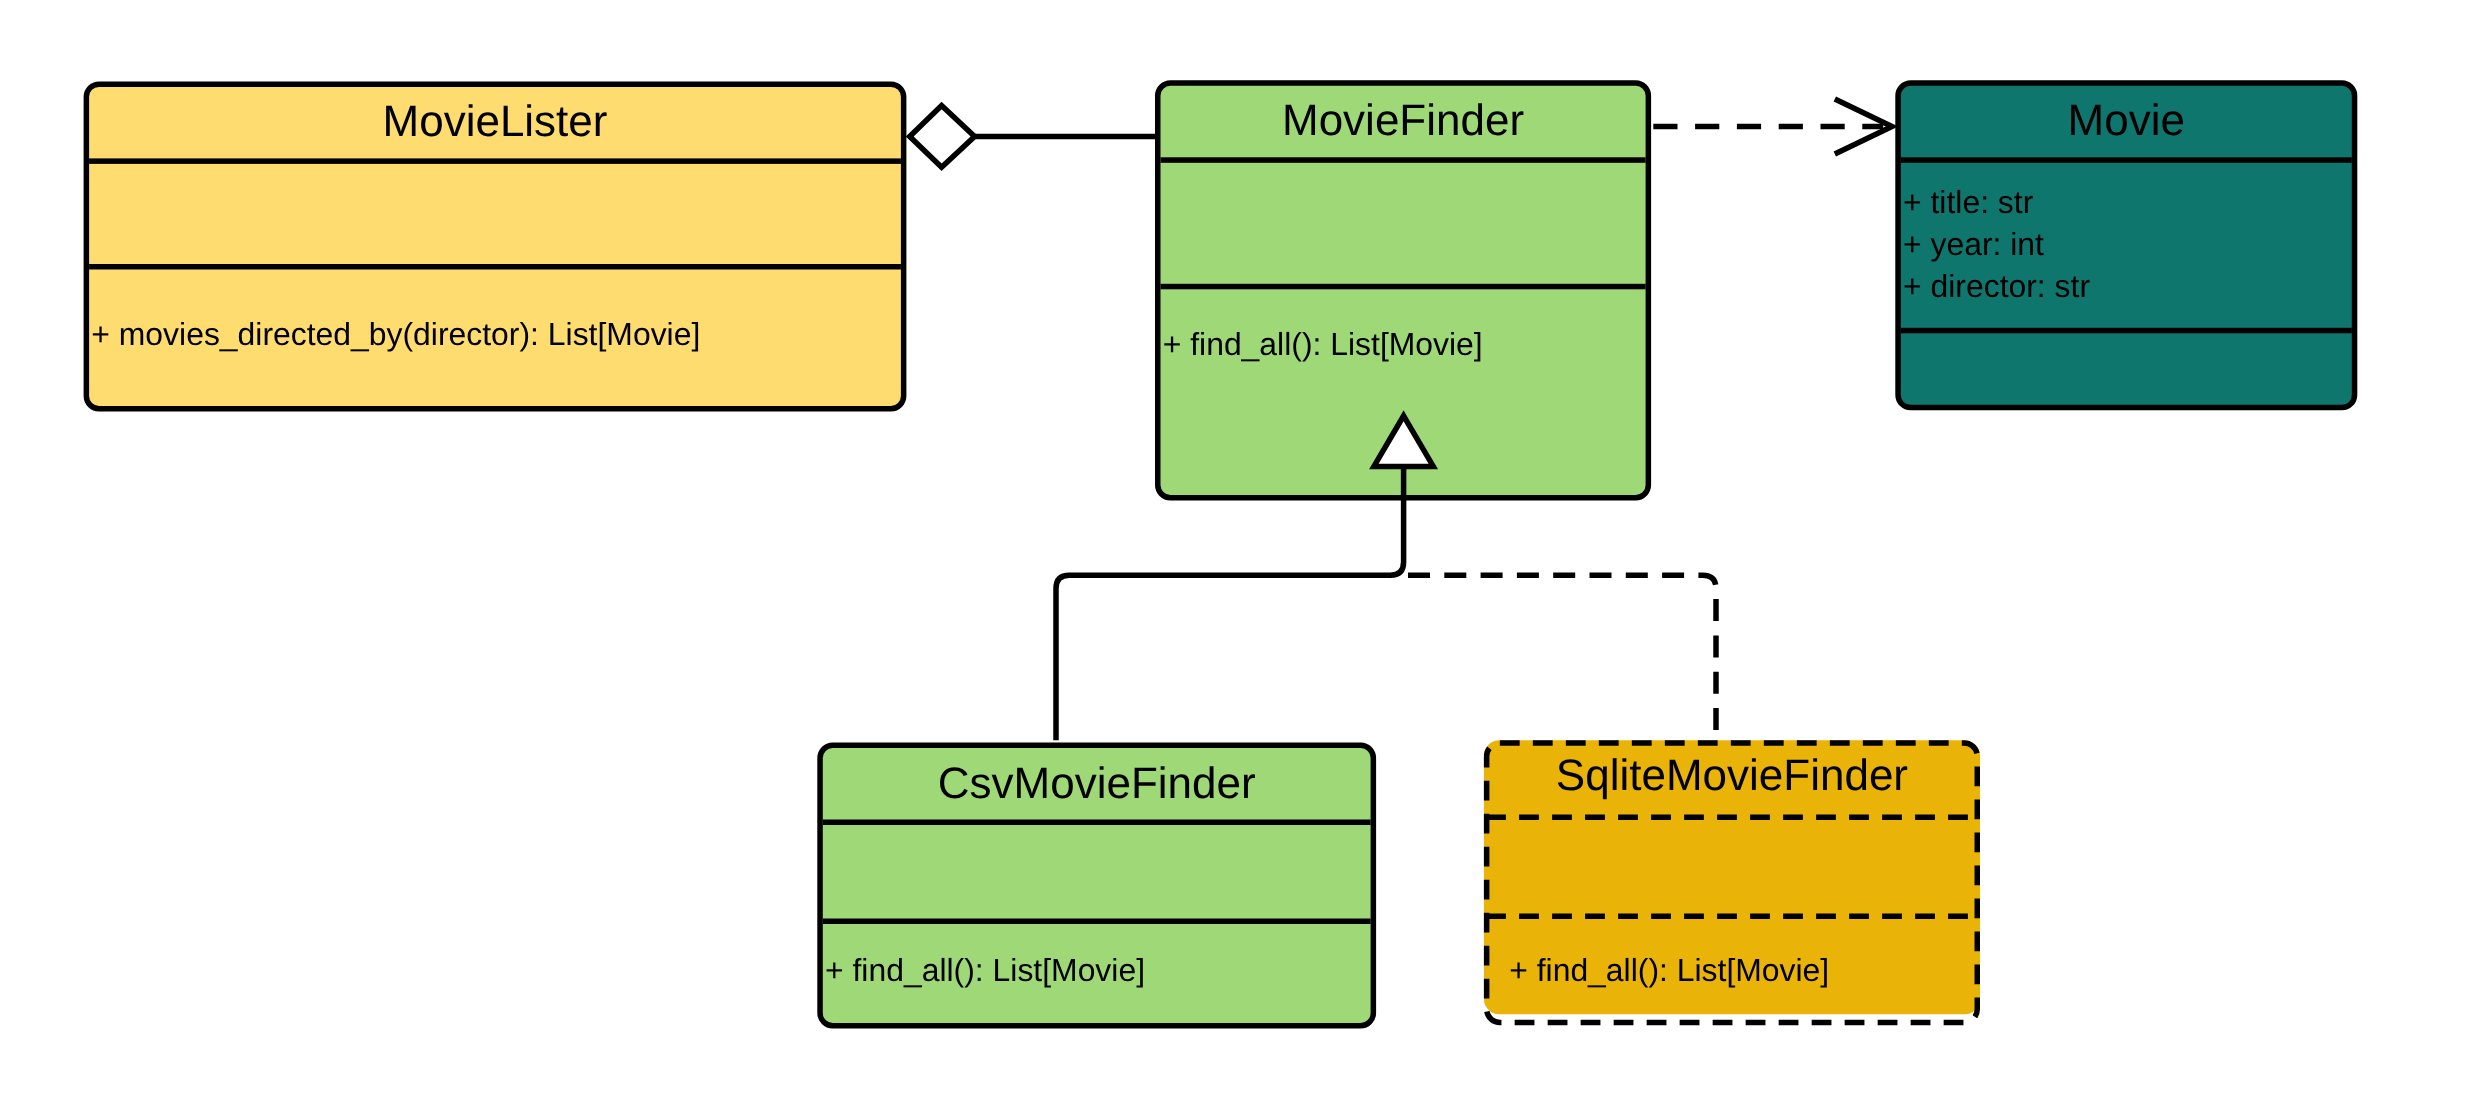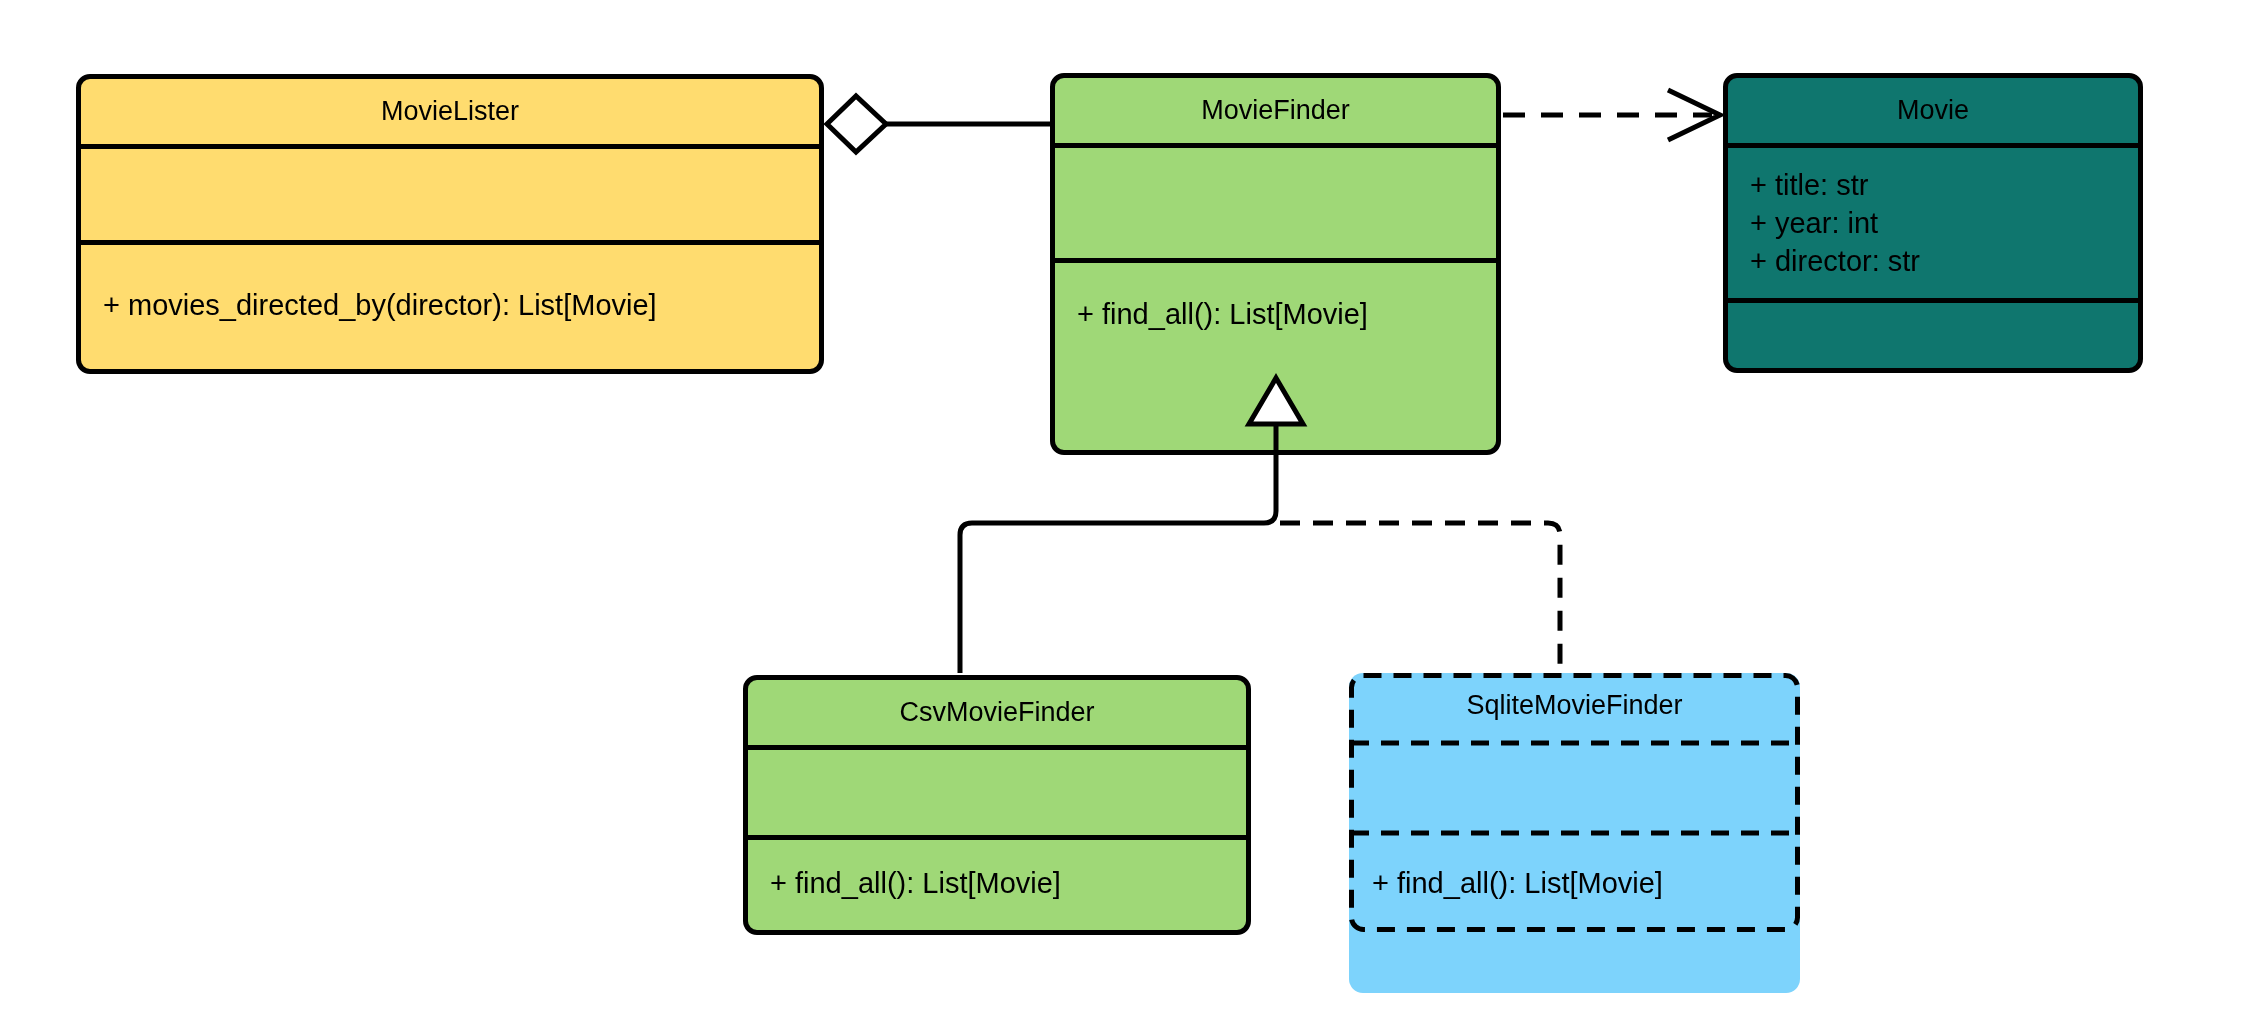--- a/index.html
+++ b/index.html
@@ -16,30 +16,30 @@
     position:absolute;
     box-sizing:border-box;
     border:5px solid #000;
     border-radius:14px;
   }
   .uml-class .title{
     box-sizing:border-box;
     height:70px;
     line-height:65px;
     text-align:center;
-    font-size:27px;
+    font-size:40px;
     border-bottom:5px solid #000;
     white-space:nowrap;
   }
   .uml-class .attrs, .uml-class .methods{
     box-sizing:border-box;
     display:flex;
     flex-direction:column;
     justify-content:center;
-    padding-left:22px;
+    padding-left:2px;
     font-size:29px;
   }
   .uml-class .attrs{border-bottom:5px solid #000;}
   .member{line-height:38px; white-space:nowrap;}
 
   
   #box-movielister{left:76px; top:74px; width:748px; height:300px; background:#FFDC6F;}
   #box-movielister .attrs{height:96px;}
   #box-movielister .methods{height:119px;gap:42px;}
 
@@ -53,22 +53,22 @@
   #box-movie .attrs{height:155px;}
   #box-movie .methods{height:60px;}
 
   
   #box-csvmoviefinder{left:743px; top:675px; width:508px; height:260px; background:#9FD877;}
   #box-csvmoviefinder .attrs{height:90px;}
   #box-csvmoviefinder .methods{height:85px;}
 
   
   #box-sqlitemoviefinder{
-    left:1349px; top:673px; width:451px; height:320px;
-    background:#7dd3fc; border:none; border-radius:14px;
+    left:1349px; top:673px; width:451px; height:249px;
+    background:#eab308; border:none; border-radius:14px;
   }
   #box-sqlitemoviefinder .title{border-bottom:none; height:70px;}
   #box-sqlitemoviefinder .attrs{border-bottom:none; height:90px;}
   #box-sqlitemoviefinder .methods{height:99px; padding-left:23px;}
 
   .overlay{
     position:absolute;
     left:0; top:0; width:2250px; height:1011px;
     pointer-events:none;
   }

